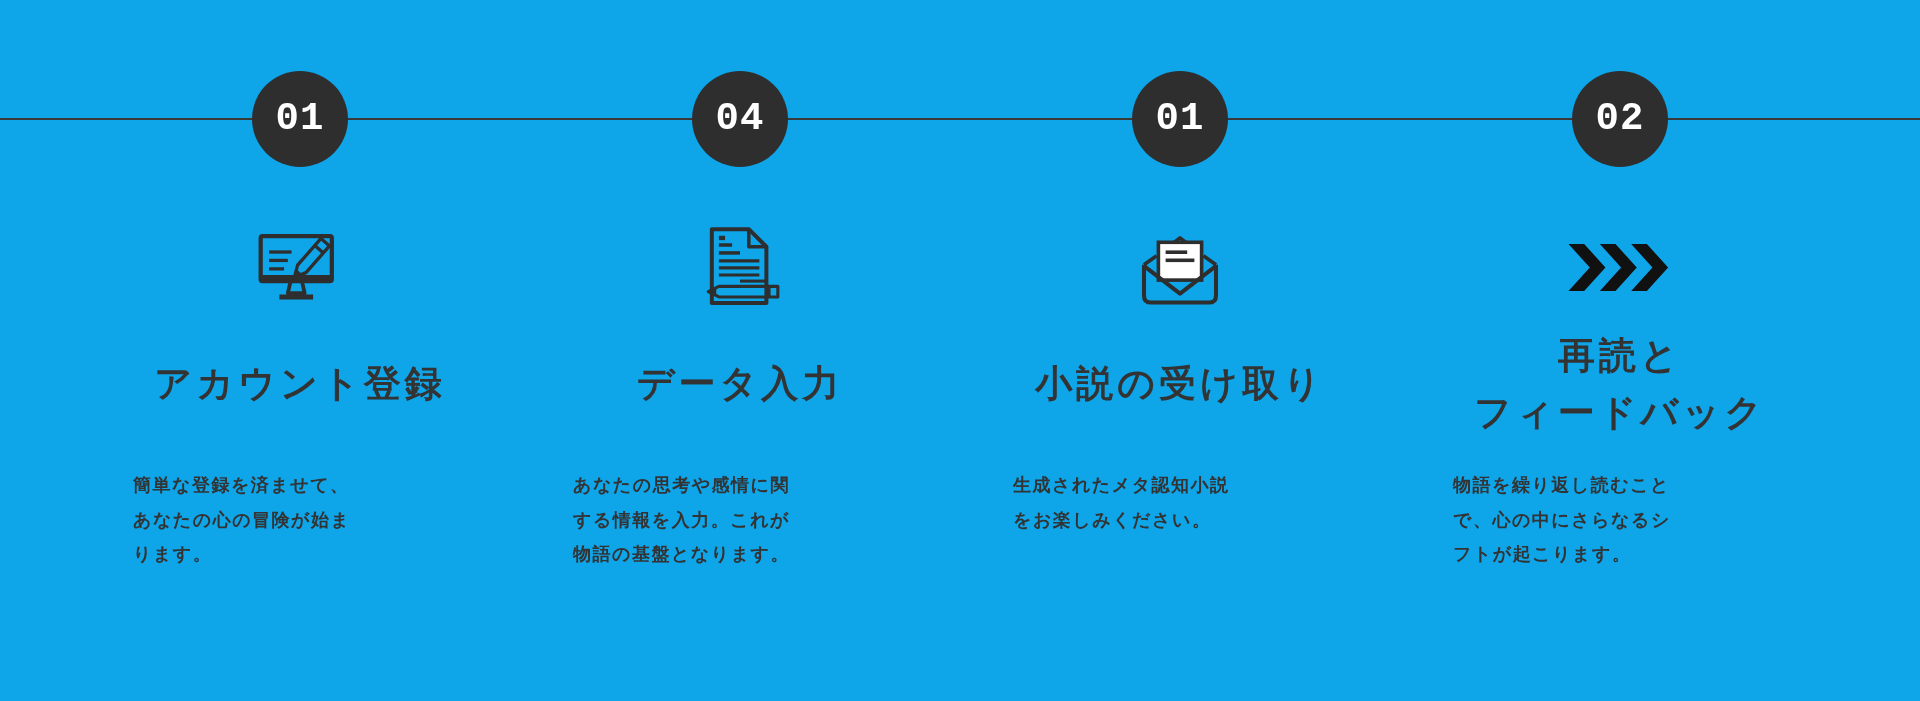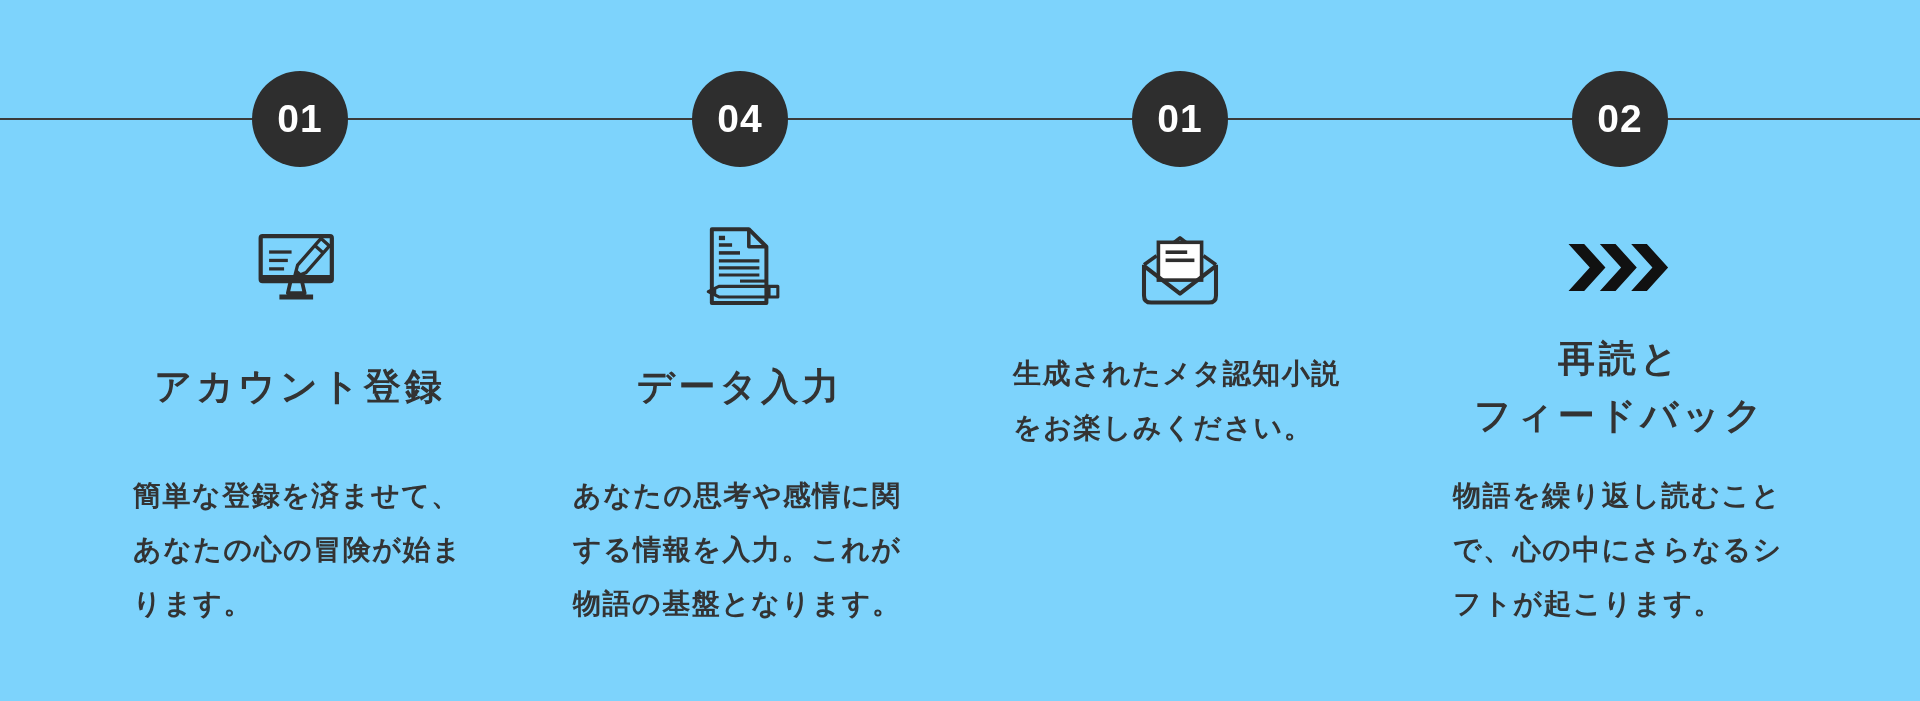--- a/index.html
+++ b/index.html
@@ -5,22 +5,23 @@
   html, body {
     margin: 0;
     padding: 0;
     background: #ffffff;
     font-family: "Liberation Sans", "DejaVu Sans", sans-serif;
   }
   .canvas {
     position: relative;
     width: 1920px;
     height: 701px;
-    background: #7dd3fc;
+    background: #0ea5e9;
     overflow: hidden;
+    font-family: Liberation Mono, monospace;
   }
   .divider {
     position: absolute;
     top: 118px;
     left: 0;
     width: 1920px;
     height: 2px;
     background: #3a3a3a;
   }
   .steps {
@@ -72,21 +73,21 @@
     font-weight: 800;
     letter-spacing: 4px;
     line-height: 1.55;
     color: #333333;
     white-space: pre-line;
     text-align: center;
   }
   .step-desc {
     margin-top: 34px;
     width: 334px;
-    font-size: 28px;
+    font-size: 18px;
     font-weight: 700;
     letter-spacing: 1.5px;
     line-height: 1.92;
     color: #333333;
     white-space: pre-line;
     text-align: left;
   }
   .icon-stroke {
     fill: none;
     stroke: #2e2e2e;
@@ -155,20 +156,21 @@
           <path class="icon-stroke" d="M32 28 L50 14 L68 28" stroke-width="4"></path>
           <rect x="26" y="19" width="48" height="42" fill="#ffffff" stroke="#2e2e2e" stroke-width="4"></rect>
           <line class="icon-stroke" x1="34" y1="30" x2="58" y2="30" stroke-width="4"></line>
           <line class="icon-stroke" x1="34" y1="39" x2="66" y2="39" stroke-width="4"></line>
           <path class="icon-stroke" d="M10 44 L10 78 Q10 86 18 86 L82 86 Q90 86 90 78 L90 44" stroke-width="4.5"></path>
           <path class="icon-stroke" d="M10 44 L24 34" stroke-width="4"></path>
           <path class="icon-stroke" d="M76 34 L90 44" stroke-width="4"></path>
           <path class="icon-stroke" d="M11 46 L50 76 L89 46" stroke-width="4.5"></path>
         </svg>
       </div>
+      <div class="step-title">小説の受け取り</div>
       <div class="step-desc">生成されたメタ認知小説
 をお楽しみください。</div>
     </div>
 
     <div class="step">
       <div class="step-number">02</div>
       <div class="step-icon-wrap">
         <svg viewBox="0 0 92 42" width="104" height="47" aria-hidden="true">
           <path d="M0 0 H14 L33 21 L14 42 H0 L19 21 Z" fill="#111111"></path>
           <path d="M28 0 H42 L61 21 L42 42 H28 L47 21 Z" fill="#111111"></path>

